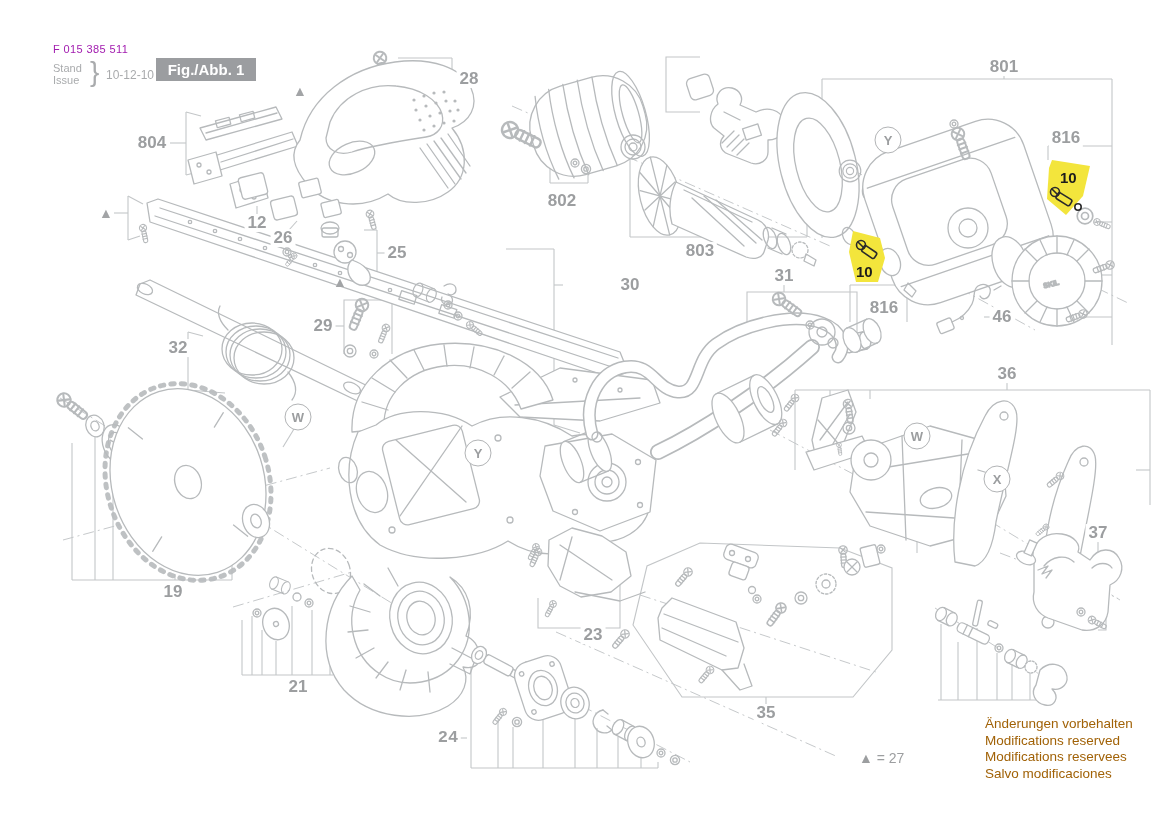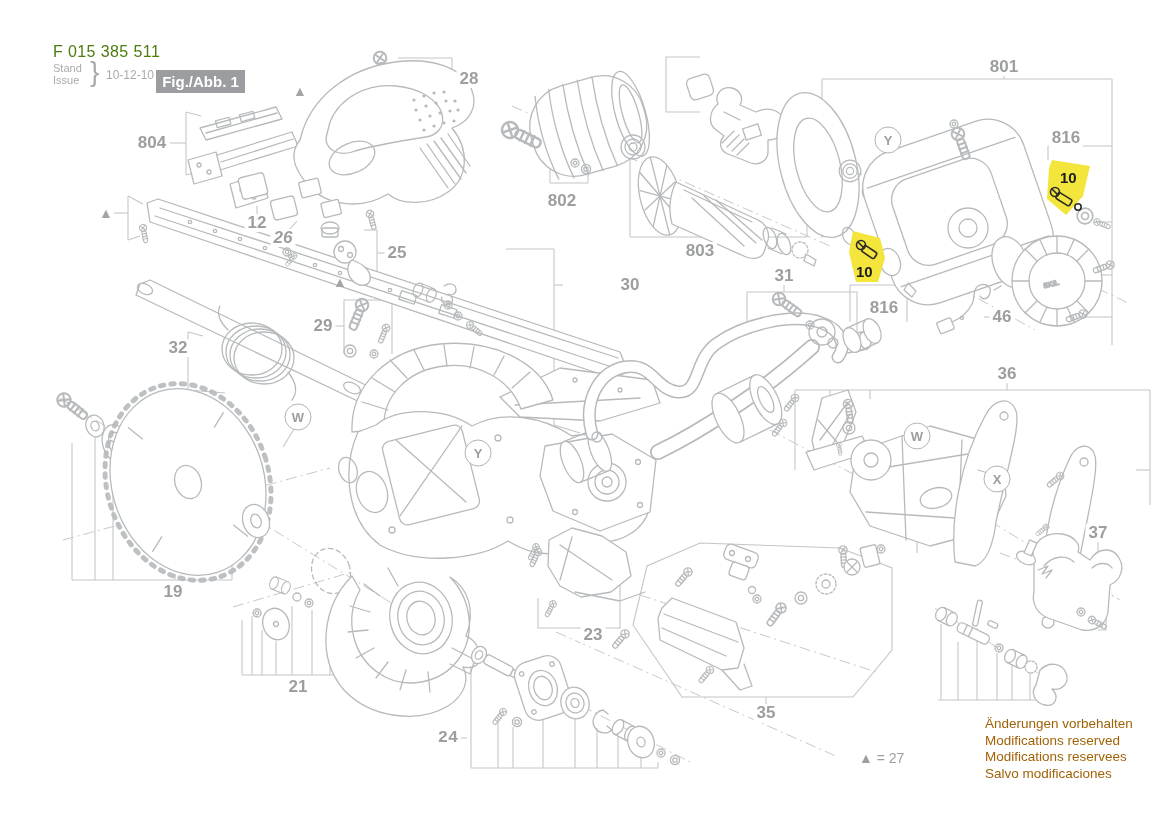--- a/index.html
+++ b/index.html
@@ -1,24 +1,24 @@
 <!DOCTYPE html>
 <html><head>
 <meta charset="utf-8">
 <style>
   html,body{margin:0;padding:0;background:#fff;}
   body{font-family:"Liberation Sans","DejaVu Sans",sans-serif;}
   .stage{position:relative;width:1169px;height:825px;background:#fff;overflow:hidden;}
   .stage svg.art{position:absolute;left:0;top:0;}
   
-  .hdr-pn{position:absolute;left:53px;top:43px;font-size:16px;color:#4d7c0f;letter-spacing:.4px;}
+  .hdr-pn{position:absolute;left:53px;top:43px;font-size:11px;color:#a21caf;letter-spacing:.4px;}
   .hdr-stand{position:absolute;left:53px;top:62px;font-size:11px;line-height:12px;color:#a9abad;}
   .hdr-brace{position:absolute;left:90px;top:56px;font-size:28px;font-weight:300;color:#a9abad;}
   .hdr-date{position:absolute;left:106px;top:68px;font-size:12px;color:#a9abad;}
-  .fig-box{position:absolute;left:156px;top:70px;width:89px;height:23px;background:#9b9da0;
+  .fig-box{position:absolute;left:156px;top:58px;width:100px;height:23px;background:#9b9da0;
            color:#fff;font-size:15px;font-weight:bold;display:flex;align-items:center;justify-content:center;}
   
   .ft-note{position:absolute;left:859px;top:750px;font-size:14px;color:#9c9ea0;}
   .ft-disc{position:absolute;left:985px;top:716px;font-size:13.5px;line-height:16.5px;color:#a16207;}
   
   .part-label{position:absolute;transform:translate(-50%,-50%);font-size:17px;font-weight:bold;
               color:#9c9ea0;background:#fff;padding:0 3px;line-height:1.05;white-space:nowrap;}
   .ref-circle{position:absolute;transform:translate(-50%,-50%);width:25px;height:25px;border:1.6px solid #b2b4b6;
               border-radius:50%;background:#fff;display:flex;align-items:center;justify-content:center;
               font-size:13px;font-weight:bold;color:#9c9ea0;}
@@ -724,21 +724,21 @@
   <div>Änderungen vorbehalten</div>
   <div>Modifications reserved</div>
   <div>Modifications reservees</div>
   <div>Salvo modificaciones</div>
 </div>
 
 <div id="overlay">
       <div class="part-label" style="left: 152px; top: 143px;">804</div>
       <div class="part-label" style="left: 469px; top: 79px;">28</div>
       <div class="part-label" style="left: 257px; top: 223px;">12</div>
-      <div class="part-label" style="left: 283px; top: 238px; font-style: italic;">26</div>
+      <div class="part-label" style="left: 283px; top: 238px;">26</div>
       <div class="part-label" style="left: 397px; top: 253px;">25</div>
       <div class="part-label" style="left: 323px; top: 326px;">29</div>
       <div class="part-label" style="left: 602px; top: 285px; margin-left: 28px;">30</div>
       <div class="part-label" style="left: 170px; top: 348px; margin-left: 8px;">32</div>
       <div class="part-label" style="left: 173px; top: 592px;">19</div>
       <div class="part-label" style="left: 298px; top: 687px;">21</div>
       <div class="part-label" style="left: 448px; top: 738px; font-family: Liberation Mono, monospace;">24</div>
       <div class="part-label" style="left: 593px; top: 635px;">23</div>
       <div class="part-label" style="left: 562px; top: 201px;">802</div>
       <div class="part-label" style="left: 700px; top: 251px;">803</div>

